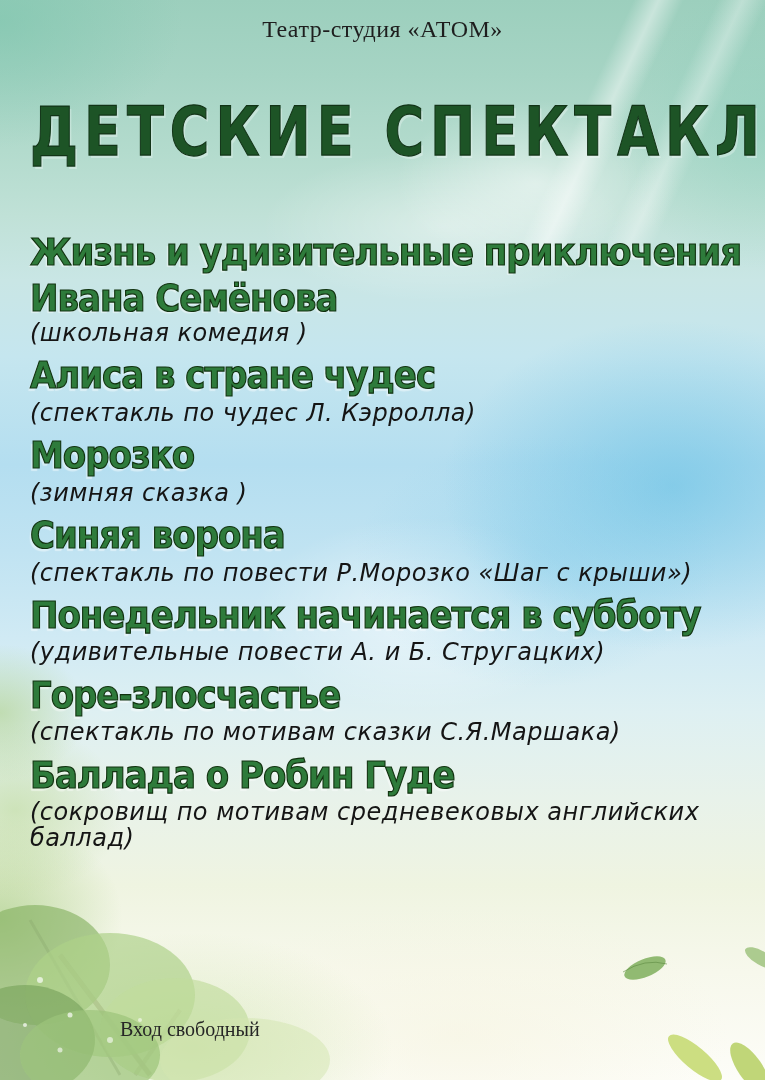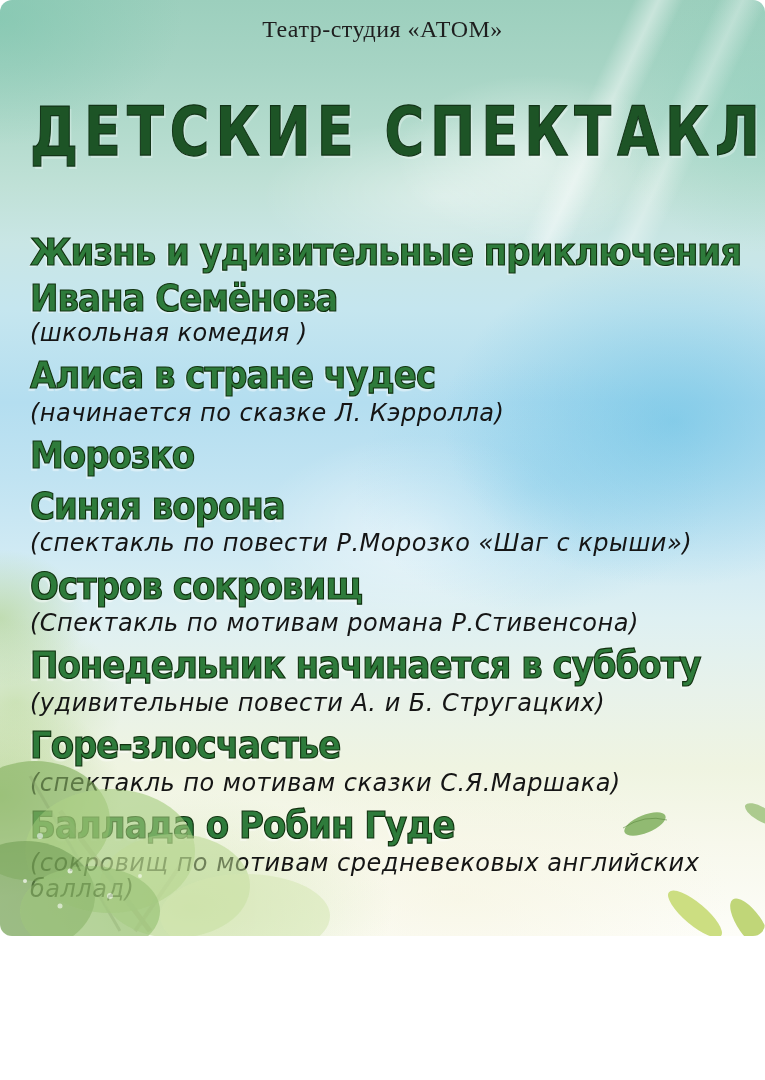--- a/index.html
+++ b/index.html
@@ -1,21 +1,21 @@
 <!DOCTYPE html>
 <html><head>
 <meta charset="utf-8">
 <style>
   html, body { margin: 0; padding: 0; }
   body { width: 765px; height: 1080px; overflow: hidden; font-family: "Liberation Sans", sans-serif; }
 
   .poster {
     position: relative;
     width: 765px;
-    height: 936px;
+    height: 1080px;
     overflow: hidden;
     background-image:
       
       radial-gradient(ellipse 200px 120px at 70% 17%, rgba(255,255,255,0.50), rgba(255,255,255,0) 70%),
       radial-gradient(ellipse 260px 110px at 58% 21%, rgba(255,255,255,0.40), rgba(255,255,255,0) 70%),
       
       radial-gradient(ellipse 260px 180px at 0% 2%, rgba(120,195,170,0.55), rgba(120,195,170,0) 70%),
       radial-gradient(ellipse 220px 200px at 100% 12%, rgba(135,205,185,0.45), rgba(135,205,185,0) 70%),
       
       radial-gradient(ellipse 320px 230px at 88% 45%, rgba(92,188,226,0.55), rgba(92,188,226,0) 72%),
@@ -27,21 +27,20 @@
       radial-gradient(ellipse 170px 140px at 0% 85%, rgba(152,196,112,0.55), rgba(152,196,112,0) 72%),
       radial-gradient(ellipse 280px 160px at 25% 97%, rgba(190,219,150,0.45), rgba(190,219,150,0) 72%),
       
       radial-gradient(ellipse 360px 180px at 60% 96%, rgba(246,244,224,0.60), rgba(246,244,224,0) 75%),
       
       linear-gradient(180deg,
         #9ccfbd 0%, #a6d4c4 7%, #b3dbcd 14%, #c0e1d7 20%,
         #c9e6e5 26%, #c5e6ef 33%, #b4def0 43%, #c0e3f2 51%,
         #d0eaf4 59%, #def0f2 66%, #e8f2ea 74%, #eff4e1 82%,
         #f7f8ec 90%, #fdfdf8 100%);
-    border-radius: 12px;
   }
 
   .streaks {
     position: absolute; top: 0; right: 0; width: 300px; height: 260px;
     background:
       linear-gradient(115deg, rgba(255,255,255,0) 40%, rgba(255,255,255,0.45) 46%, rgba(255,255,255,0) 52%),
       linear-gradient(115deg, rgba(255,255,255,0) 60%, rgba(255,255,255,0.35) 66%, rgba(255,255,255,0) 72%);
     pointer-events: none;
   }
 
@@ -123,32 +122,29 @@
   <div class="poster-title">Детские спектакли</div>
 
   <div class="plays">
     <div class="play">
       <h2 class="play-title">Жизнь и удивительные приключения
 Ивана Семёнова</h2>
       <p class="play-note">(школьная комедия )</p>
     </div>
     <div class="play">
       <h2 class="play-title">Алиса в стране чудес</h2>
-      <p class="play-note">(начинается по сказке Л. Кэрролла)</p>
+      <p class="play-note">(спектакль по чудес Л. Кэрролла)</p>
     </div>
     <div class="play">
       <h2 class="play-title">Морозко</h2>
+      <p class="play-note">(зимняя сказка )</p>
     </div>
     <div class="play">
       <h2 class="play-title">Синяя ворона</h2>
       <p class="play-note">(спектакль по повести Р.Морозко «Шаг с крыши»)</p>
-    </div>
-    <div class="play">
-      <h2 class="play-title">Остров сокровищ</h2>
-      <p class="play-note">(Спектакль по мотивам романа Р.Стивенсона)</p>
     </div>
     <div class="play">
       <h2 class="play-title">Понедельник начинается в субботу</h2>
       <p class="play-note">(удивительные повести А. и Б. Стругацких)</p>
     </div>
     <div class="play">
       <h2 class="play-title">Горе-злосчастье</h2>
       <p class="play-note">(спектакль по мотивам сказки С.Я.Маршака)</p>
     </div>
     <div class="play">

